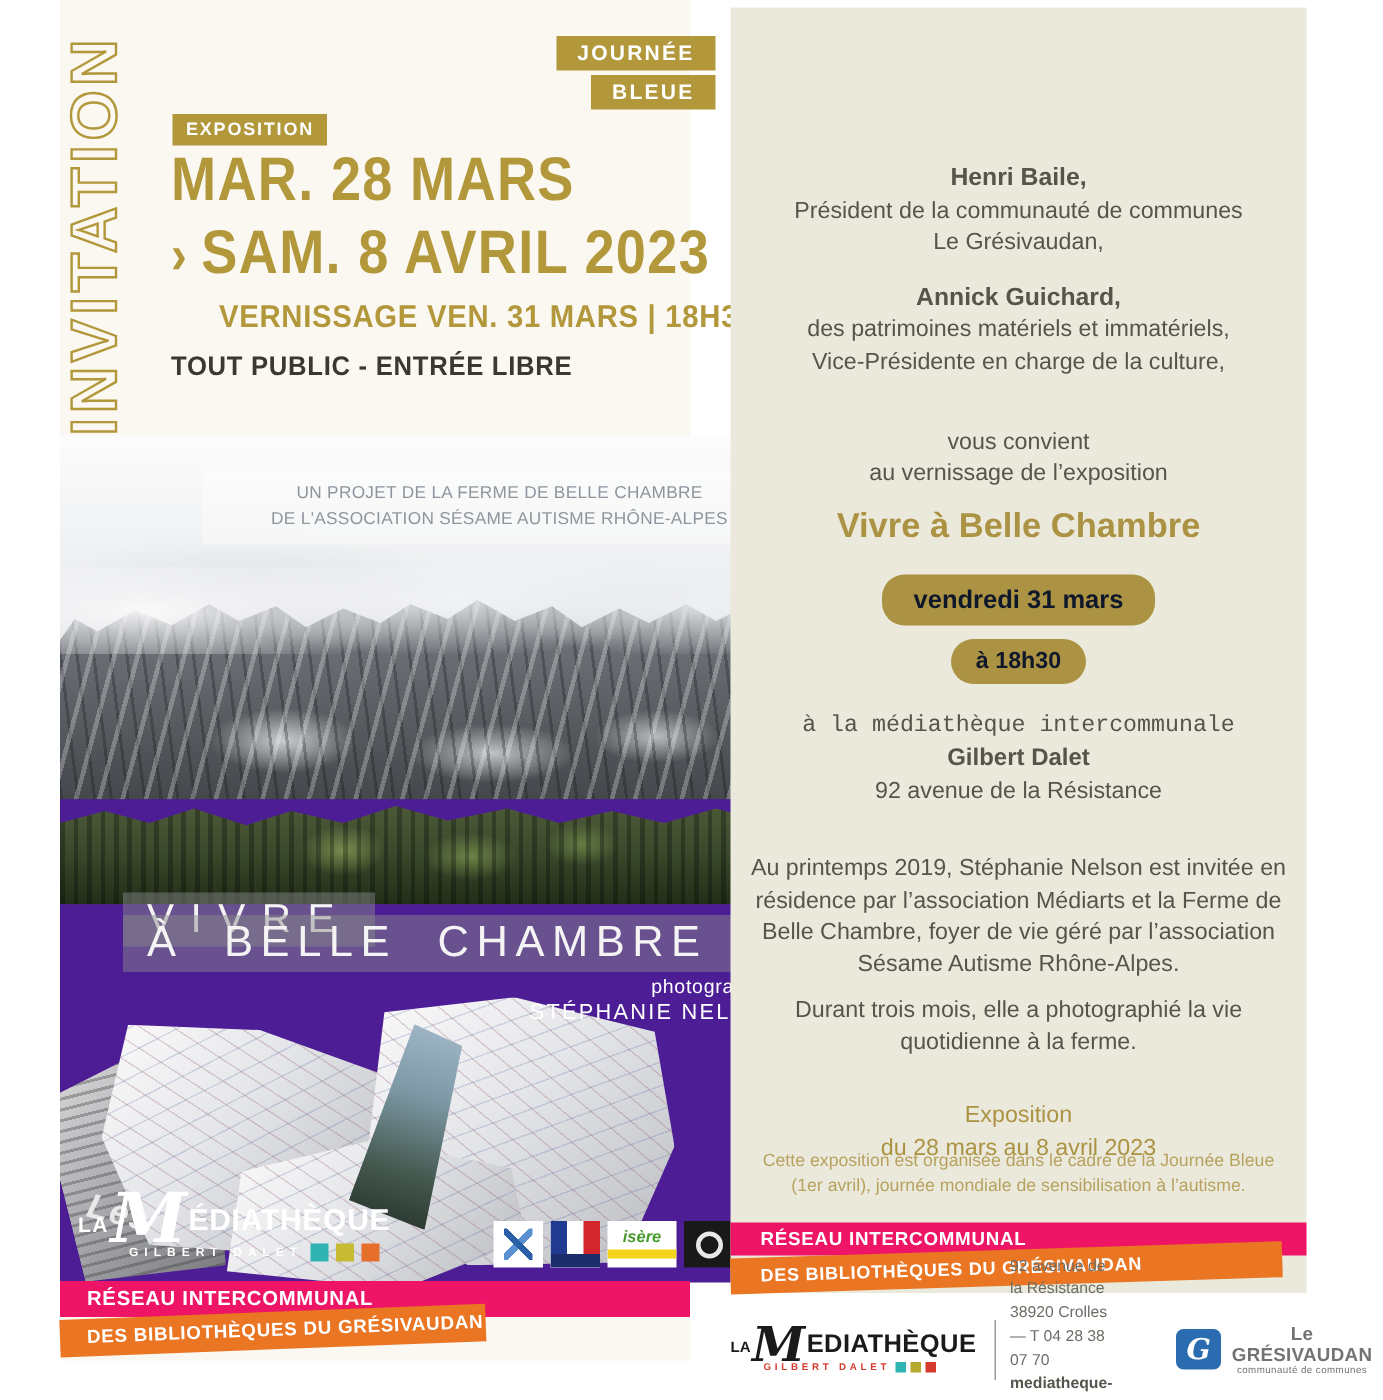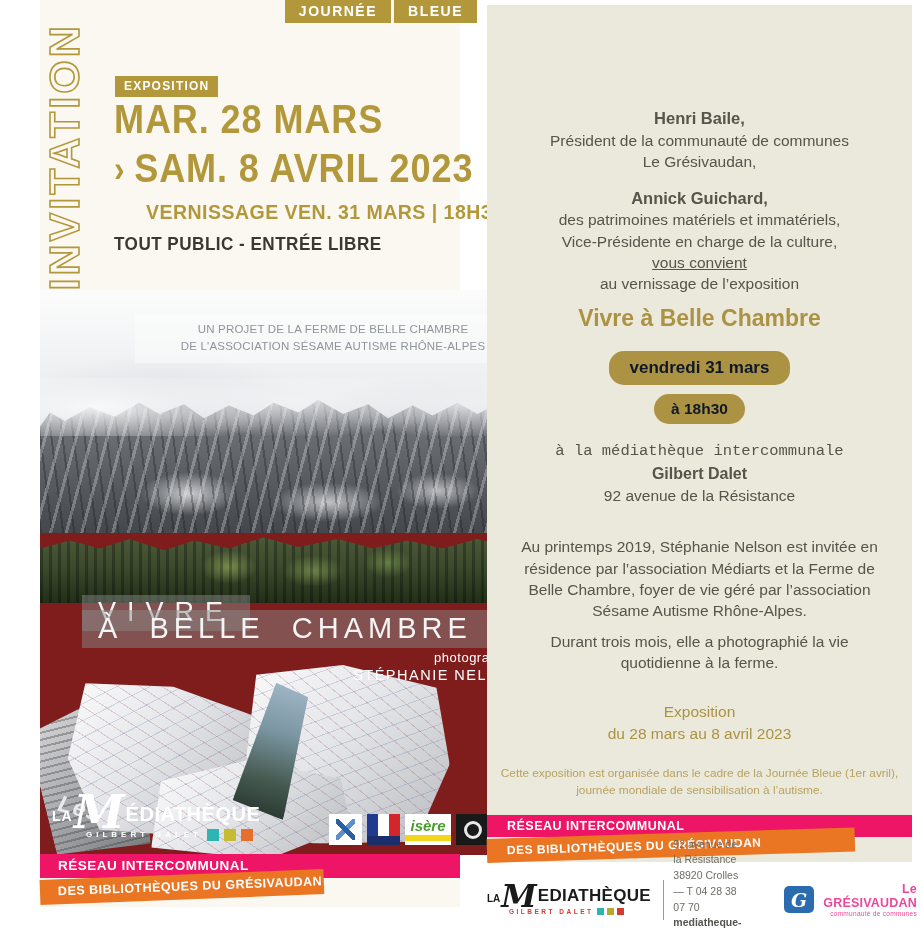--- a/index.html
+++ b/index.html
@@ -4,42 +4,42 @@
 <style>
   * { margin:0; padding:0; box-sizing:border-box; }
   html,body { background:#ffffff; }
   body { font-family:"Liberation Sans", sans-serif; }
   #canvas { position:relative; width:922px; height:933px; background:#fff; overflow:hidden; }
   .abs { position:absolute; }
 
   
   #poster { left:40px; top:0; width:420px; height:907px; background:#fbf8f2; }
 
-  .corner-badges { top:0; right:-17px; display:flex; flex-direction:row; align-items:flex-end; gap:3px; }
+  .corner-badges { top:24px; right:-17px; display:flex; flex-direction:column; align-items:flex-end; gap:3px; }
   .corner-badge { background:#b2983b; color:#fff; font-weight:bold; font-size:14px; letter-spacing:1.5px;
                   padding:3px 14px 4px; text-align:center; }
 
   .vertical-title { top:158px; left:-88px; width:220px; height:45px; transform:rotate(-90deg);
                     font-size:43px; font-weight:bold; letter-spacing:3px; text-align:center;
                     color:#fbf8f2; -webkit-text-stroke:1.6px #b2983b; white-space:nowrap; }
 
   .expo-badge { left:75px; top:76px; background:#b2983b; color:#fff; font-size:12px; font-weight:bold;
                 letter-spacing:1.2px; padding:3px 9px 4px; }
   .date-line1 { left:74px; top:96px; color:#b2983b; font-size:41px; font-weight:bold; white-space:nowrap;
                 transform:scaleX(.88); transform-origin:left top; letter-spacing:1px; }
   .date-line2 { left:74px; top:145px; color:#b2983b; font-size:41px; font-weight:bold; white-space:nowrap;
                 transform:scaleX(.88); transform-origin:left top; letter-spacing:1px; }
   .date-line2 .chev { font-size:36px; margin-right:10px; }
   .vernissage { left:106px; top:200px; color:#b2983b; font-size:21px; font-weight:bold; white-space:nowrap;
                 transform:scaleX(.93); transform-origin:left top; letter-spacing:.5px; }
   .audience   { left:74px; top:234px; color:#3a3833; font-size:18px; font-weight:bold; white-space:nowrap;
                 transform:scaleX(.95); transform-origin:left top; letter-spacing:.5px; }
 
   
-  .photo { top:290px; left:0; width:497px; height:565px; background:#7f1d1d; overflow:hidden; }
+  .photo { top:290px; left:0; width:497px; height:565px; background:#4c1d95; overflow:hidden; }
   .sky { top:0; left:0; width:100%; height:215px;
          background: radial-gradient(60% 80% at 25% 85%, rgba(160,165,170,.45), transparent 70%),
                      radial-gradient(50% 70% at 75% 90%, rgba(150,155,160,.4), transparent 70%),
                      linear-gradient(180deg,#fcfcfc 0%, #eceef0 45%, #cdd0d4 100%); }
   .photo-caption { top:24px; left:95px; right:6px; background:rgba(255,255,255,.4);
                    color:#8e959c; font-size:11.5px; line-height:1.5; text-align:center; padding:7px 2px; letter-spacing:.2px; }
   .mountains { top:103px; left:0; width:100%; height:140px;
          clip-path:polygon(0 24%, 2% 14%, 5% 20%, 10% 10%, 15% 17%, 20% 7%, 24% 15%, 29% 8%, 33% 18%,
                            38% 9%, 43% 16%, 47% 7%, 52% 14%, 56% 5%, 61% 15%, 66% 8%, 70% 18%, 75% 9%,
                            79% 16%, 84% 7%, 88% 15%, 92% 8%, 96% 17%, 100% 10%, 100% 100%, 0 100%);
@@ -103,40 +103,40 @@
   .partner-strip { right:10px; top:524px; display:flex; gap:5px; align-items:center; }
   .plogo { width:33px; height:31px; background:#fff; position:relative; overflow:hidden; }
   .plogo-blue-mark { position:absolute; inset:5px 7px; background:
         linear-gradient(45deg, transparent 42%, #2a5fa5 42% 58%, transparent 58%),
         linear-gradient(-45deg, transparent 42%, #5a8fd0 42% 58%, transparent 58%); }
   .plogo-flag { display:flex; flex-direction:column; }
   .flag-stripes { flex:1; display:flex; }
   .flag-stripes i { flex:1; }
   .flag-band { height:9px; background:#1b2e6b; }
   .plogo-isere { display:flex; flex-direction:column; align-items:center; justify-content:center; width:46px; }
-  .isere-text { color:#4a9b2e; font-weight:bold; font-style:italic; font-size:15px; line-height:1; }
+  .isere-text { color:#4a9b2e; font-weight:bold; font-style:italic; font-size:11px; line-height:1; }
   .isere-band { width:100%; height:6px; background:#f5d519; margin-top:2px; }
   .plogo-dark { background:#191919; display:flex; align-items:center; justify-content:center; }
   .ring-white { width:18px; height:18px; border-radius:50%; border:3px solid #e8e8e8; }
   .plogo-red  { display:flex; align-items:center; justify-content:center; }
   .ring-red { width:18px; height:18px; border-radius:50%; border:2px solid #c0392b; }
 
   .banner-pink { background:#ee1566; color:#fff; font-weight:bold; }
   .banner-orange { background:#ea7522; color:#fff; font-weight:bold; }
   .poster-banner-pink { top:854px; left:0; width:420px; height:24px; font-size:13.5px; line-height:24px;
                         padding-left:18px; letter-spacing:.5px; }
   .poster-banner-orange { top:880px; left:0; width:284px; height:25px; font-size:12.5px; line-height:25px;
                         padding-left:18px; letter-spacing:.5px; transform:rotate(-2.2deg); transform-origin:left center; }
 
   
-  #invitation { left:487px; top:5px; width:425px; height:857px; background:#ebe9db; color:#56544b;
+  #invitation { left:487px; top:5px; width:384px; height:857px; background:#ebe9db; color:#56544b;
                 text-align:center; font-size:15.5px; line-height:1.38; }
   .inv-content { padding-top:102px; }
   .inv-name { font-size:16.5px; font-weight:bold; }
-  .mt14 { margin-top:14px; } .mt16 { margin-top:0;text-decoration:underline; }
+  .mt14 { margin-top:14px; } .mt16 { margin-top:32px; }
   .inv-title { color:#ab9343; font-size:23px; font-weight:bold; margin-top:8px; }
   .pill { display:inline-block; background:#ab9343; color:#0f172a; font-weight:bold; border-radius:15px; }
   .pill-date { margin-top:16px; font-size:17px; padding:5px 21px 6px; }
   .pill-time { margin-top:9px; font-size:15.5px; padding:4px 17px 5px; }
   .inv-venue { margin-top:17px;font-family:Liberation Mono, monospace; }
   .inv-bold { font-weight:bold; font-size:16px; }
   .inv-body { margin:30px auto 0; width:372px; }
   .inv-body2 { margin:9px auto 0; width:372px; }
   .inv-expo { color:#ab9343; margin-top:28px; }
   .inv-note { top:760px; left:12px; right:12px; color:#b7a260; font-size:11.8px; line-height:1.4; }
@@ -156,21 +156,21 @@
   .f-sub-row { display:flex; align-items:center; gap:3px; margin-left:22px; margin-top:-1px; }
   .f-sub { font-size:6.5px; font-weight:bold; letter-spacing:2.5px; color:#d63b2f; }
   .fsq { width:7px; height:7px; display:inline-block; }
   .f-divider { width:1px; height:40px; background:#9a9a94; margin:0 10px 0 12px; }
   .f-address { text-align:left; font-size:10.5px; color:#6d6d66; line-height:1.5; }
   .f-email { font-weight:bold; color:#55554e; }
   .f-gres { display:flex; align-items:center; gap:5px; margin-left:38px; }
   .g-emblem { width:34px; height:27px; background:#2b6cb0; border-radius:5px; color:#fff;
               font-family:"DejaVu Serif", serif; font-style:italic; font-weight:bold; font-size:19px;
               display:flex; align-items:center; justify-content:center; }
-  .g-text { text-align:right; color:#ec4899; }
+  .g-text { text-align:center; color:#737373; }
   .g-name { font-size:12.5px; font-weight:bold; letter-spacing:.2px; }
   .g-sub { font-size:6.5px; letter-spacing:.3px; }
 </style>
 </head>
 <body>
 
 <div id="canvas">
 
   <div id="poster" class="abs">
 

